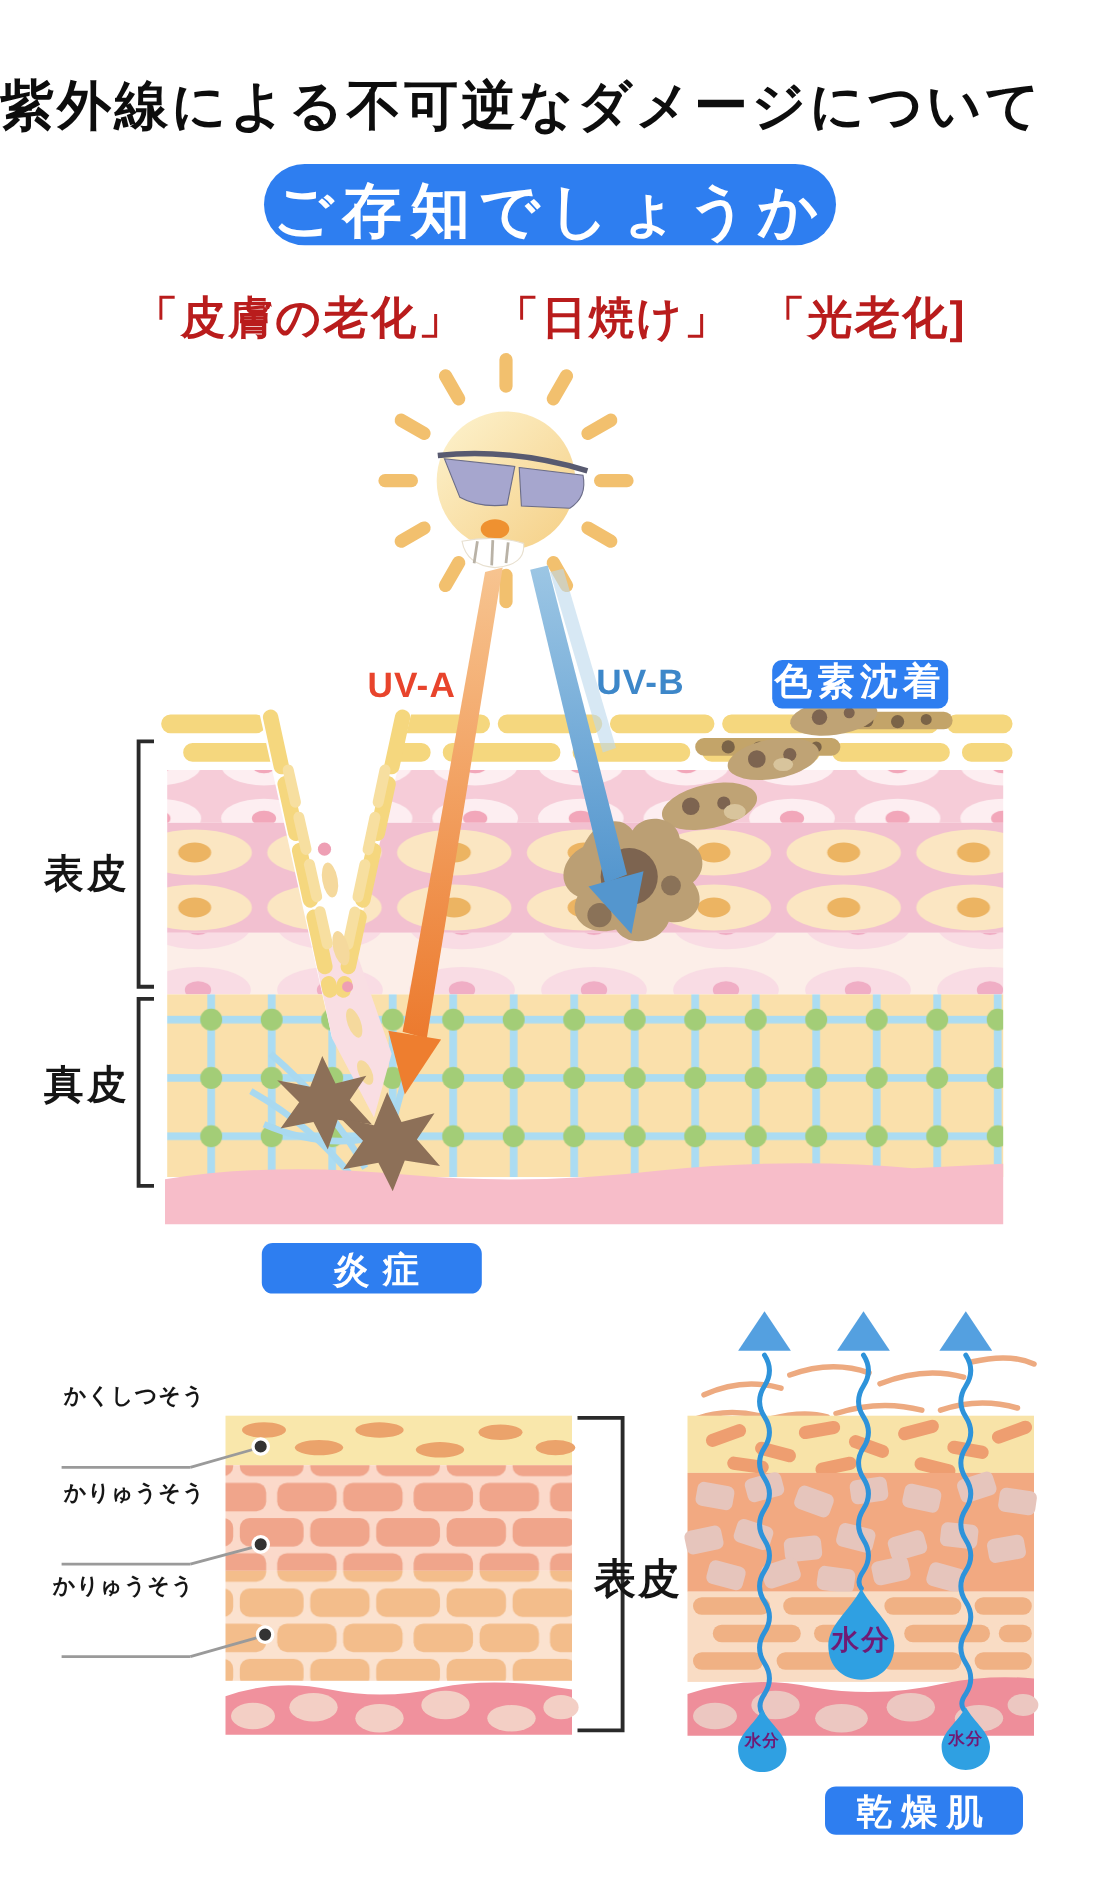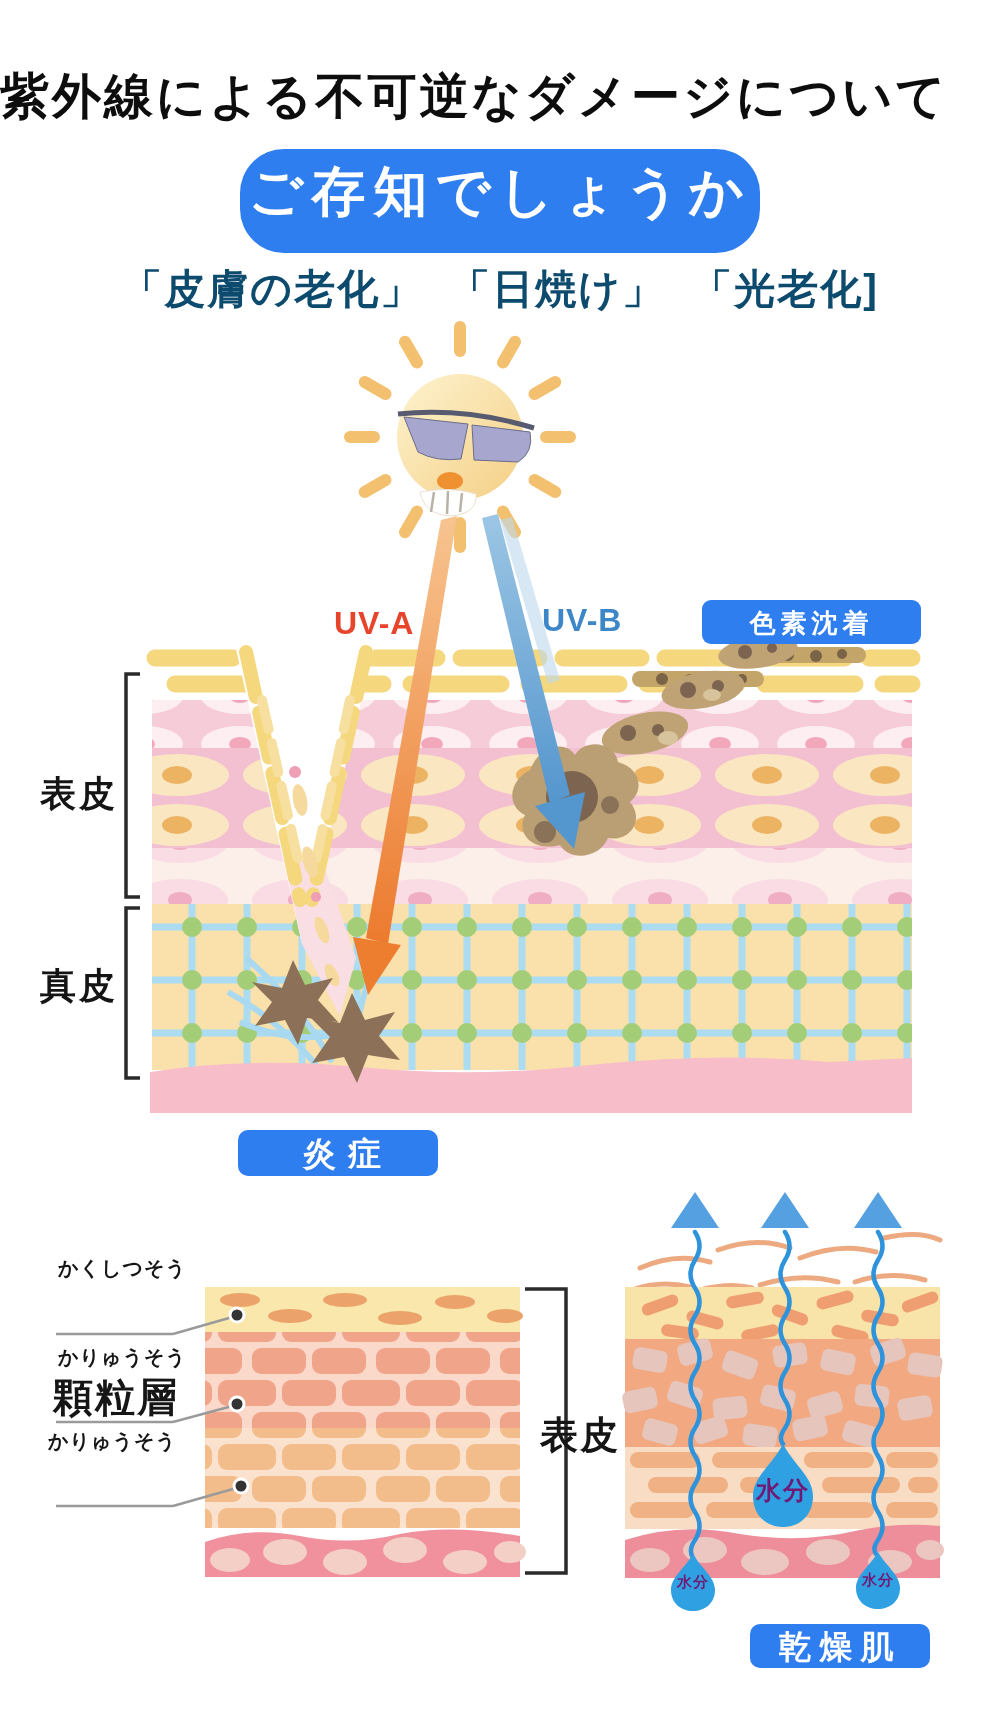--- a/index.html
+++ b/index.html
@@ -1,33 +1,33 @@
 <!DOCTYPE html>
 <html><head>
 <meta charset="utf-8">
 <style>
   html,body{margin:0;padding:0;background:#ffffff;}
   .page{position:relative;width:1000px;height:1713px;background:#ffffff;overflow:hidden;
         font-family:"Liberation Sans",sans-serif;}
   .abs{position:absolute;}
   .title{top:64px;left:0;width:1000px;text-align:left;color:#0d0d0d;
          font-family:"DejaVu Serif",serif;font-weight:700;font-size:49px;letter-spacing:3px;}
-  .pill{top:149px;left:240px;width:520px;height:104px;border-radius:44px;background:#2e7ef0;
+  .pill{top:149px;left:240px;width:520px;height:74px;border-radius:44px;background:#2e7ef0;
         color:#ffffff;text-align:center;line-height:84px;font-family:"DejaVu Serif",serif;
         font-weight:700;font-size:54px;letter-spacing:8px;}
-  .keywords{top:262px;left:0;width:1000px;text-align:center;color:#0c4a6e;
+  .keywords{top:262px;left:0;width:1000px;text-align:center;color:#b91c1c;
             font-size:41px;font-weight:600;letter-spacing:2px;}
   .keywords span{margin:0 13px;}
   .uv-label{font-size:32px;font-weight:700;letter-spacing:1px;margin-top:10px;}
   .uva{top:595px;left:334px;color:#e8442c;}
   .uvb{top:592px;left:542px;color:#3d87c9;}
   .badge{background:#2e7ef0;color:#ffffff;text-align:center;
          font-family:"DejaVu Serif",serif;font-weight:700;}
-  .badge-pigment{top:600px;left:702px;width:219px;height:44px;line-height:46px;
-                 border-radius:9px;font-size:26px;letter-spacing:5px;}
+  .badge-pigment{top:600px;left:702px;width:160px;height:44px;line-height:46px;
+                 border-radius:9px;font-size:34px;letter-spacing:5px;font-family:Liberation Mono, monospace;}
   .badge-inflam{top:1130px;left:238px;width:180px;height:46px;line-height:48px;
                 border-radius:10px;font-size:33px;letter-spacing:12px;padding-left:20px;}
   .badge-dry{top:1624px;left:703px;width:180px;height:44px;line-height:46px;
              border-radius:10px;font-size:33px;letter-spacing:8px;margin-left:47px;}
   .side-label{color:#151515;font-size:36px;font-weight:700;letter-spacing:3px;}
   .furigana{color:#161616;font-size:20px;font-weight:700;letter-spacing:1px;}
   .kanji{color:#161616;font-size:40px;font-weight:700;letter-spacing:2px;}
   .epi-right{top:1410px;left:540px;color:#151515;font-size:38px;font-weight:700;letter-spacing:2px;}
   .water-txt{color:#701a75;text-align:center;font-weight:700;}
   .water-big{top:1474px;left:751px;width:64px;font-size:25px;letter-spacing:2px;}
@@ -346,21 +346,20 @@
   <div class="abs uv-label uvb">UV-B</div>
   <div class="abs badge badge-pigment">色素沈着</div>
   <div class="abs badge badge-inflam">炎症</div>
   <div class="abs badge badge-dry">乾燥肌</div>
 
   <div class="abs side-label" style="top:770px;left:40px">表皮</div>
   <div class="abs side-label" style="top:962px;left:40px">真皮</div>
 
   <div class="abs furigana" style="top:1255px;left:58px">かくしつそう</div>
   <div class="abs furigana" style="top:1344px;left:58px">かりゅうそう</div>
-  <div class="abs kanji" style="top:1370px;left:53px">顆粒層</div>
   <div class="abs furigana" style="top:1428px;left:48px">かりゅうそう</div>
   <div class="abs epi-right">表皮</div>
 
   <div class="abs water-txt water-big">水分</div>
   <div class="abs water-txt water-sm-l">水分</div>
   <div class="abs water-txt water-sm-r">水分</div>
 
 </div>
 
 </body></html>

